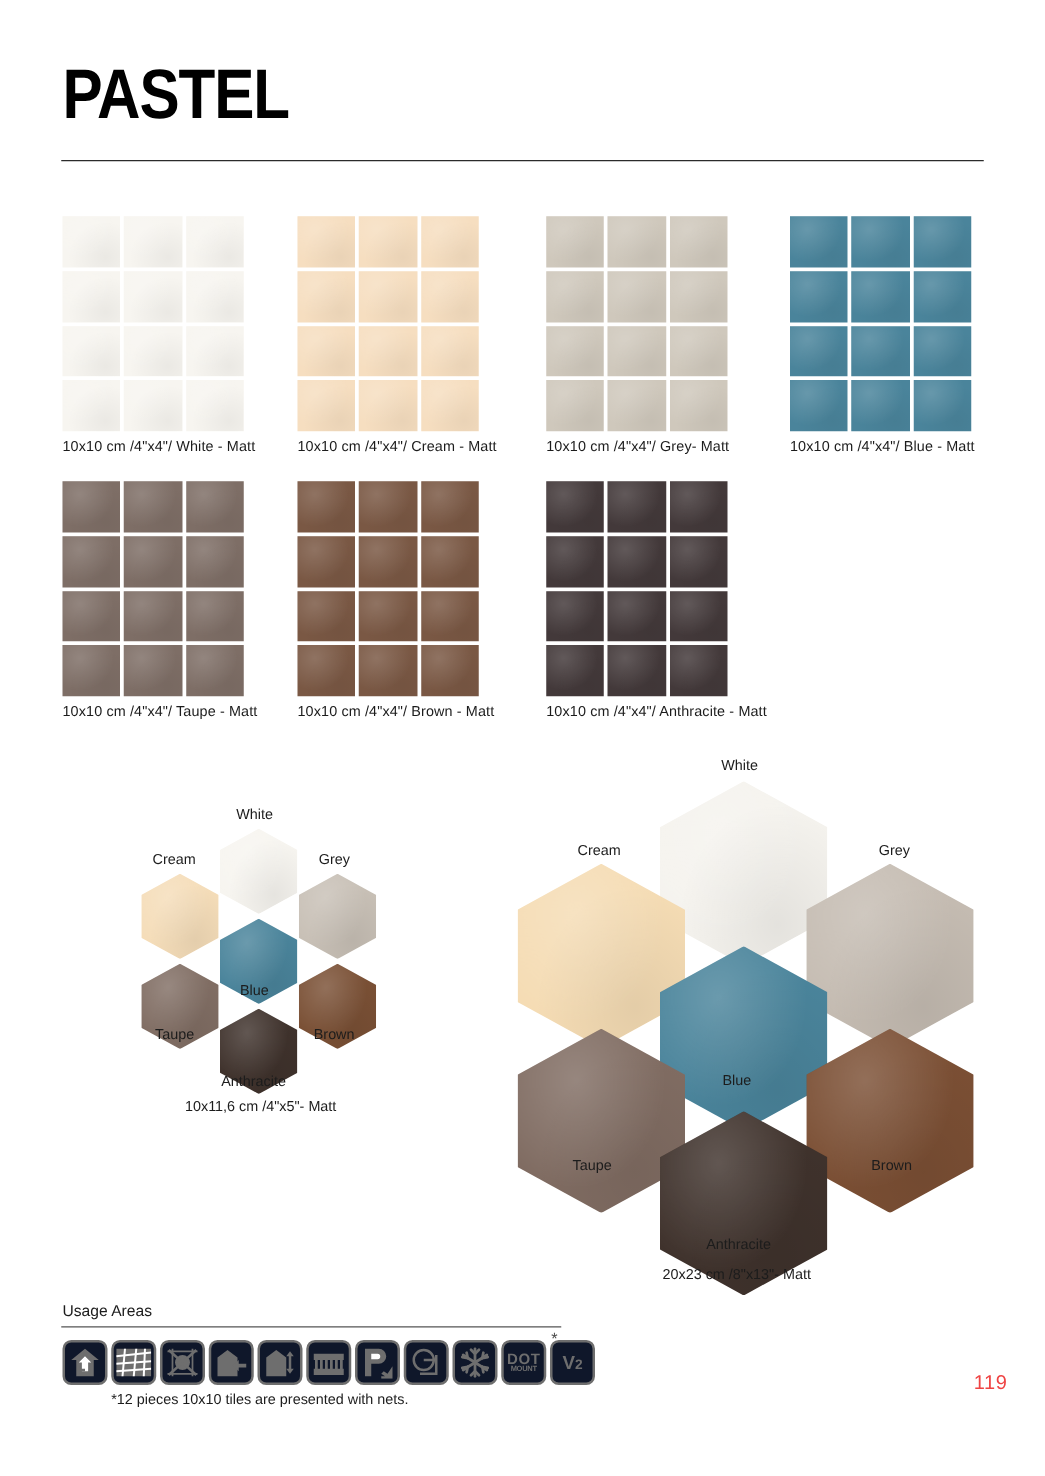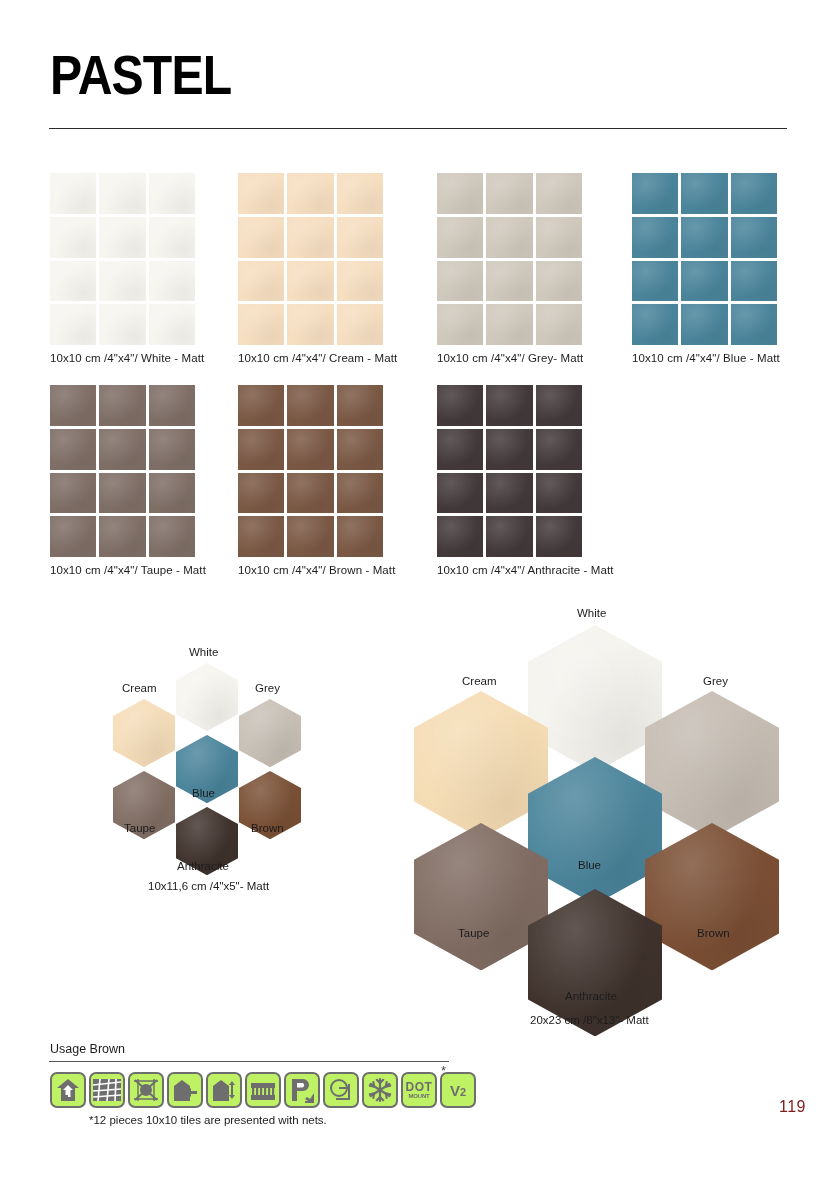--- a/index.html
+++ b/index.html
@@ -78,21 +78,21 @@
     position: absolute; left: 49px; top: 1061px;
     width: 400px; height: 1px; background: #555;
   }
   .icon-row {
     position: absolute; left: 50px; top: 1072px;
     display: flex; gap: 3px; align-items: flex-end;
   }
   .icon-badge {
     width: 36px; height: 36px;
     border: 2px solid #6e6e6e; border-radius: 7px;
-    position: relative; background: #bef264;
+    position: relative; background: #0f172a;
     display: flex; align-items: center; justify-content: center;
   }
   .icon-badge svg { display: block; }
   .icon-text {
     font-size: 15px; font-weight: 700; color: #6e6e6e;
     font-family: "Liberation Sans", sans-serif;
   }
   .icon-text .sub { font-size: 11px; }
   .dot-stack {
     display: flex; flex-direction: column; align-items: center; line-height: 1;
@@ -104,21 +104,21 @@
     font-size: 13px; color: #4a4a4a;
   }
   .icon-wrap { position: relative; display: flex; align-items: flex-end; }
 
   .footnote {
     position: absolute; left: 52px; top: 1114px;
     font-size: 11.5px; color: #1c1c1c; margin-left: 37px;
   }
   .page-number {
     position: absolute; left: 779px; top: 1098px;
-    font-size: 16px; color: #7f1d1d; letter-spacing: .5px;
+    font-size: 16px; color: #ef4444; letter-spacing: .5px;
   }
 </style>
 </head>
 <body>
 
 <div class="page">
 
   <div class="title">PASTEL</div>
   <div class="title-rule"></div>
 
@@ -272,21 +272,21 @@
       <div class="hex-label" style="left: 578px; top: 859px;">Blue</div>
       <div class="hex" style="left: 414px; top: 823px; width: 134px; height: 147.4px; background: rgb(128, 108, 98);"></div>
       <div class="hex-label" style="left: 458px; top: 927px;">Taupe</div>
       <div class="hex" style="left: 645px; top: 823px; width: 134px; height: 147.4px; background: rgb(123, 79, 52);"></div>
       <div class="hex-label" style="left: 697px; top: 927px;">Brown</div>
       <div class="hex" style="left: 528px; top: 889px; width: 134px; height: 147.4px; background: rgb(63, 50, 44);"></div>
       <div class="hex-label" style="left: 565px; top: 990px;">Anthracite</div>
       <div class="hex-caption" style="left: 530px; top: 1014px;">20x23 cm /8"x13"- Matt</div>
     </div>
 
-  <div class="usage-title">Usage Brown</div>
+  <div class="usage-title">Usage Areas</div>
   <div class="usage-rule"></div>
   <div class="icon-row" id="icon-row">
       <div class="icon-wrap">
         <div class="icon-badge">
           <svg width="26" height="26" viewBox="0 0 26 26">
             <path d="M13 2 L24 11 H20 V24 H6 V11 H2 Z" fill="#6e6e6e"></path>
             <path d="M13 8 L18 13 H15.5 V20 H10.5 V13 H8 Z" fill="#fff"></path>
             <path d="M9 16 l-2 3 2 3 v-2 h4 v-2 h-4z" fill="#6e6e6e"></path>
           </svg>
         </div>

